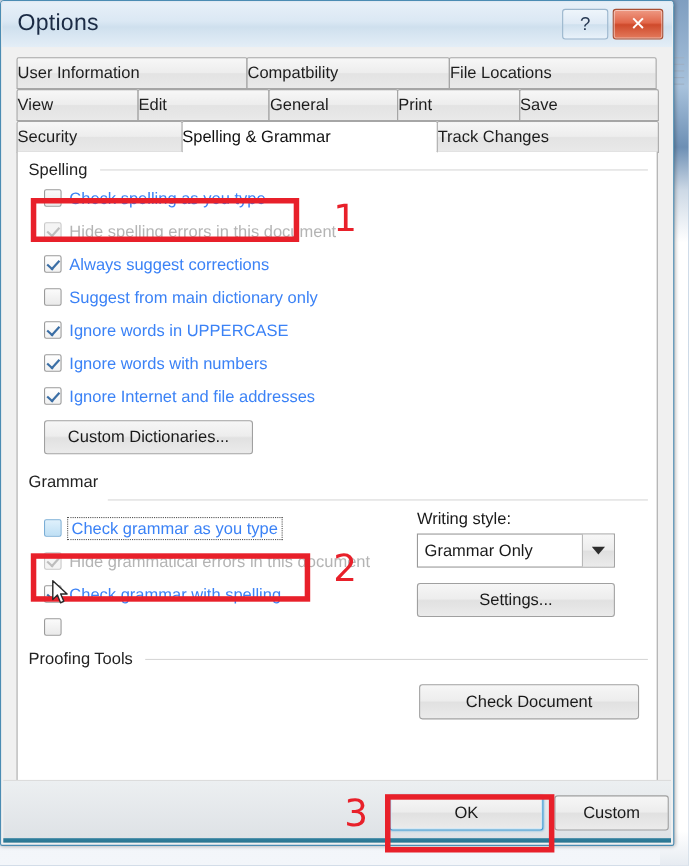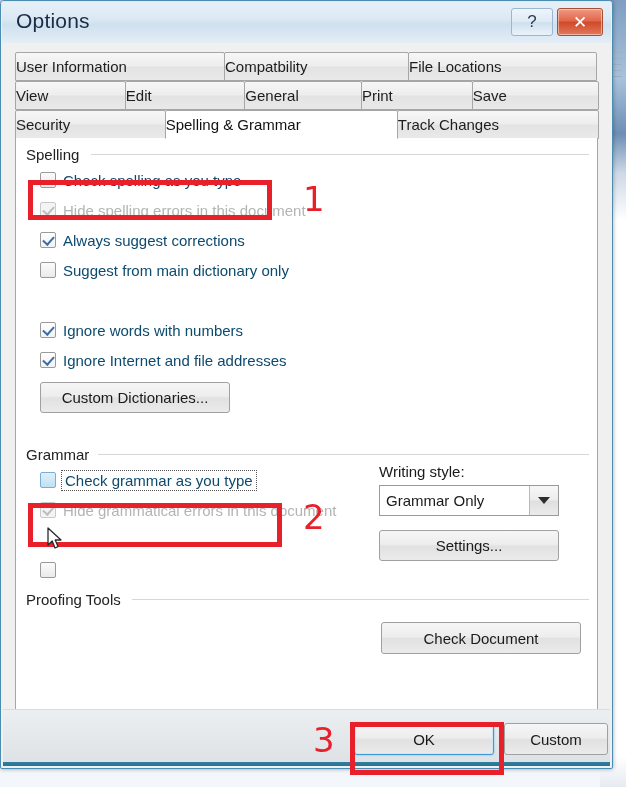--- a/index.html
+++ b/index.html
@@ -78,21 +78,21 @@
   .cb.checked::after{
     content:"";position:absolute;left:4px;top:1px;width:5px;height:9px;
     border:solid #3a6ea5;border-width:0 2px 2px 0;transform:rotate(42deg);
   }
   .cb.disabled{border-color:#c9c9c9;background:#f4f4f4;}
   .cb.disabled::after{border-color:#bdbdbd;}
   .cb.hover{
     border-color:#7aaed6;
     background:linear-gradient(180deg,#dff0fb 0%,#bfe0f5 100%);
   }
-  .cblabel{font-size:15px;color:#0c4a6e;white-space:nowrap;}
+  .cblabel{font-size:15px;color:#3b82f6;white-space:nowrap;}
   .dim .cblabel{color:#b4b4b4;}
   .focusrect{outline:1px dotted #555;outline-offset:1px;padding:0 2px;}
   
   .btn{
     position:absolute;box-sizing:border-box;
     font-size:15px;color:#1a1a1a;text-align:center;
     background:linear-gradient(180deg,#f6f6f6 0%,#ededed 46%,#e1e1e1 52%,#ebebeb 100%);
     border:1px solid #a0a0a0;border-radius:3px;
     display:flex;align-items:center;justify-content:center;
   }
@@ -179,46 +179,54 @@
       <div class="cbrow" style="left:24px;top:91px">
         <span class="cb checked"></span>
         <span class="cblabel">Always suggest corrections</span>
       </div>
 
       <div class="cbrow" style="left:24px;top:121px">
         <span class="cb unchecked"></span>
         <span class="cblabel">Suggest from main dictionary only</span>
       </div>
 
+      <div class="cbrow" style="left:24px;top:151px">
+        <span class="cb checked"></span>
+        <span class="cblabel">Ignore words in UPPERCASE</span>
+      </div>
 
       <div class="cbrow" style="left:24px;top:181px">
         <span class="cb checked"></span>
         <span class="cblabel">Ignore words with numbers</span>
       </div>
 
       <div class="cbrow" style="left:24px;top:211px">
         <span class="cb checked"></span>
         <span class="cblabel">Ignore Internet and file addresses</span>
       </div>
 
       <div class="btn" style="left:24px;top:244px;width:190px;height:31px">Custom Dictionaries...</div>
 
-      <div class="grouphdr" style="left:10px;top:308px">Grammar</div>
+      <div class="grouphdr" style="left:10px;top:292px">Grammar</div>
       <div class="groupline" style="left:82px;top:316px;width:491px"></div>
 
       <div class="cbrow" style="left:24px;top:331px">
         <span class="cb unchecked hover"></span>
         <span class="cblabel focusrect">Check grammar as you type</span>
       </div>
 
       <div class="cbrow dim" style="left:24px;top:361px">
         <span class="cb checked disabled"></span>
         <span class="cblabel">Hide grammatical errors in this document</span>
       </div>
 
+      <div class="cbrow" style="left:24px;top:391px">
+        <span class="cb checked"></span>
+        <span class="cblabel">Check grammar with spelling</span>
+      </div>
 
       <div class="cbrow" style="left:24px;top:421px">
         <span class="cb unchecked"></span>
       </div>
 
       <div id="ws-label" style="left:363px;top:325px">Writing style:</div>
       <div id="ws-combo" style="left:363px;top:347px;width:180px;height:31px">
         <span id="ws-value">Grammar Only</span>
         <span id="ws-arrow">
             <i></i>

